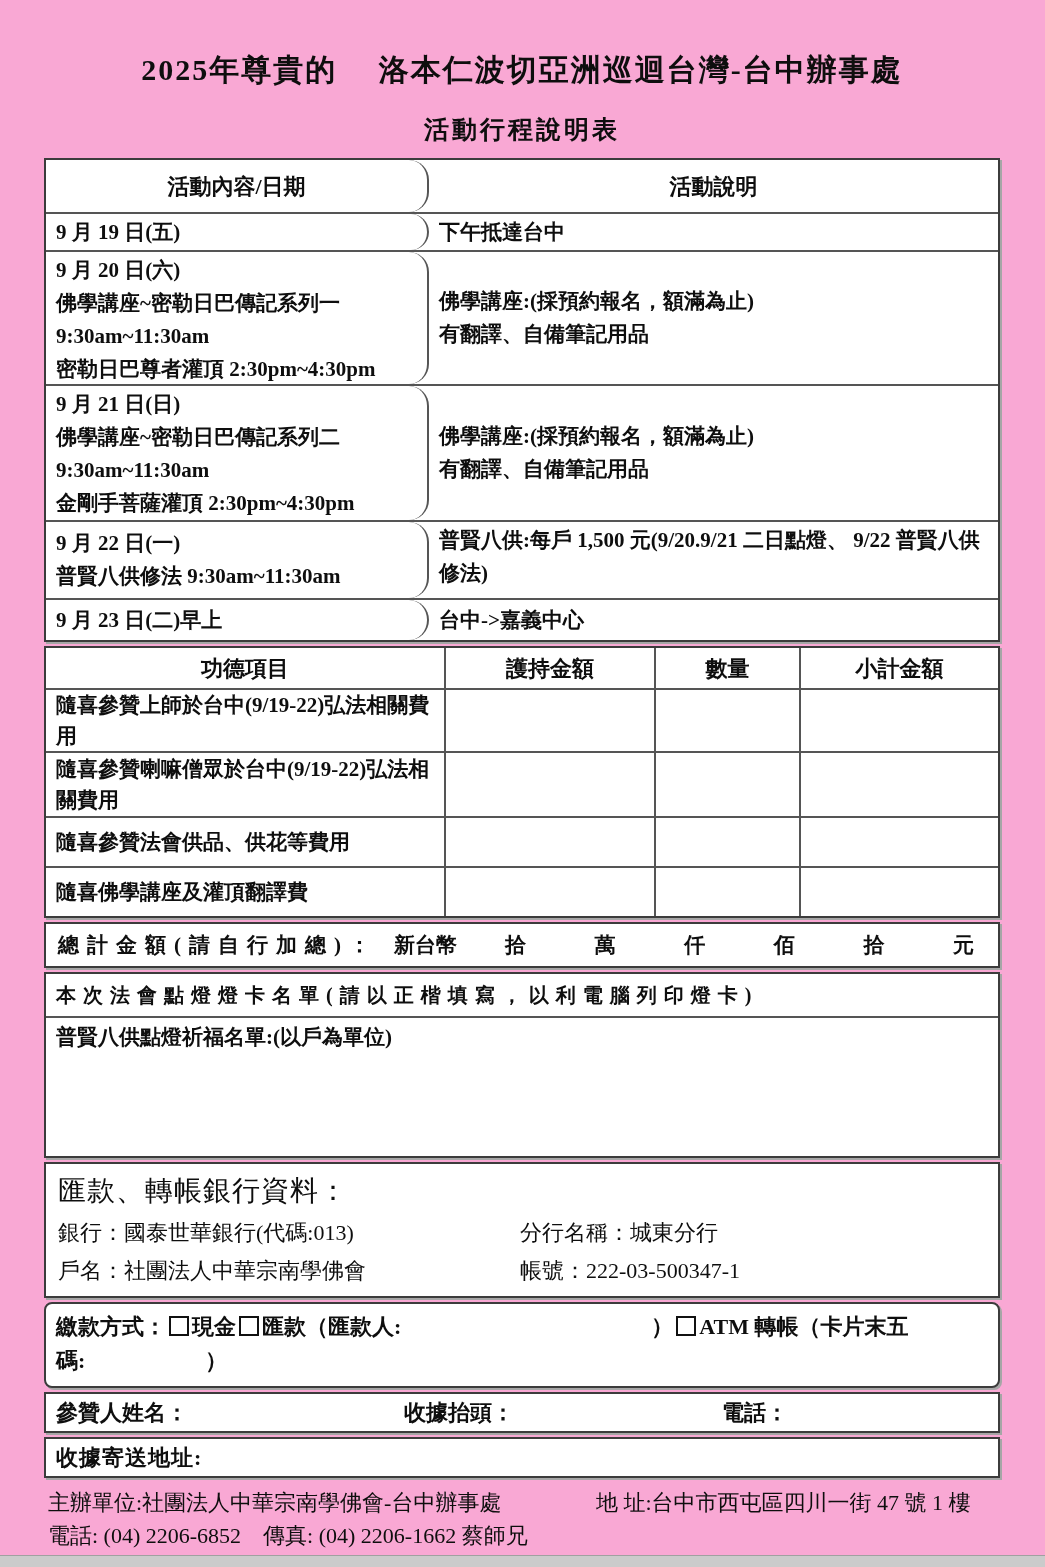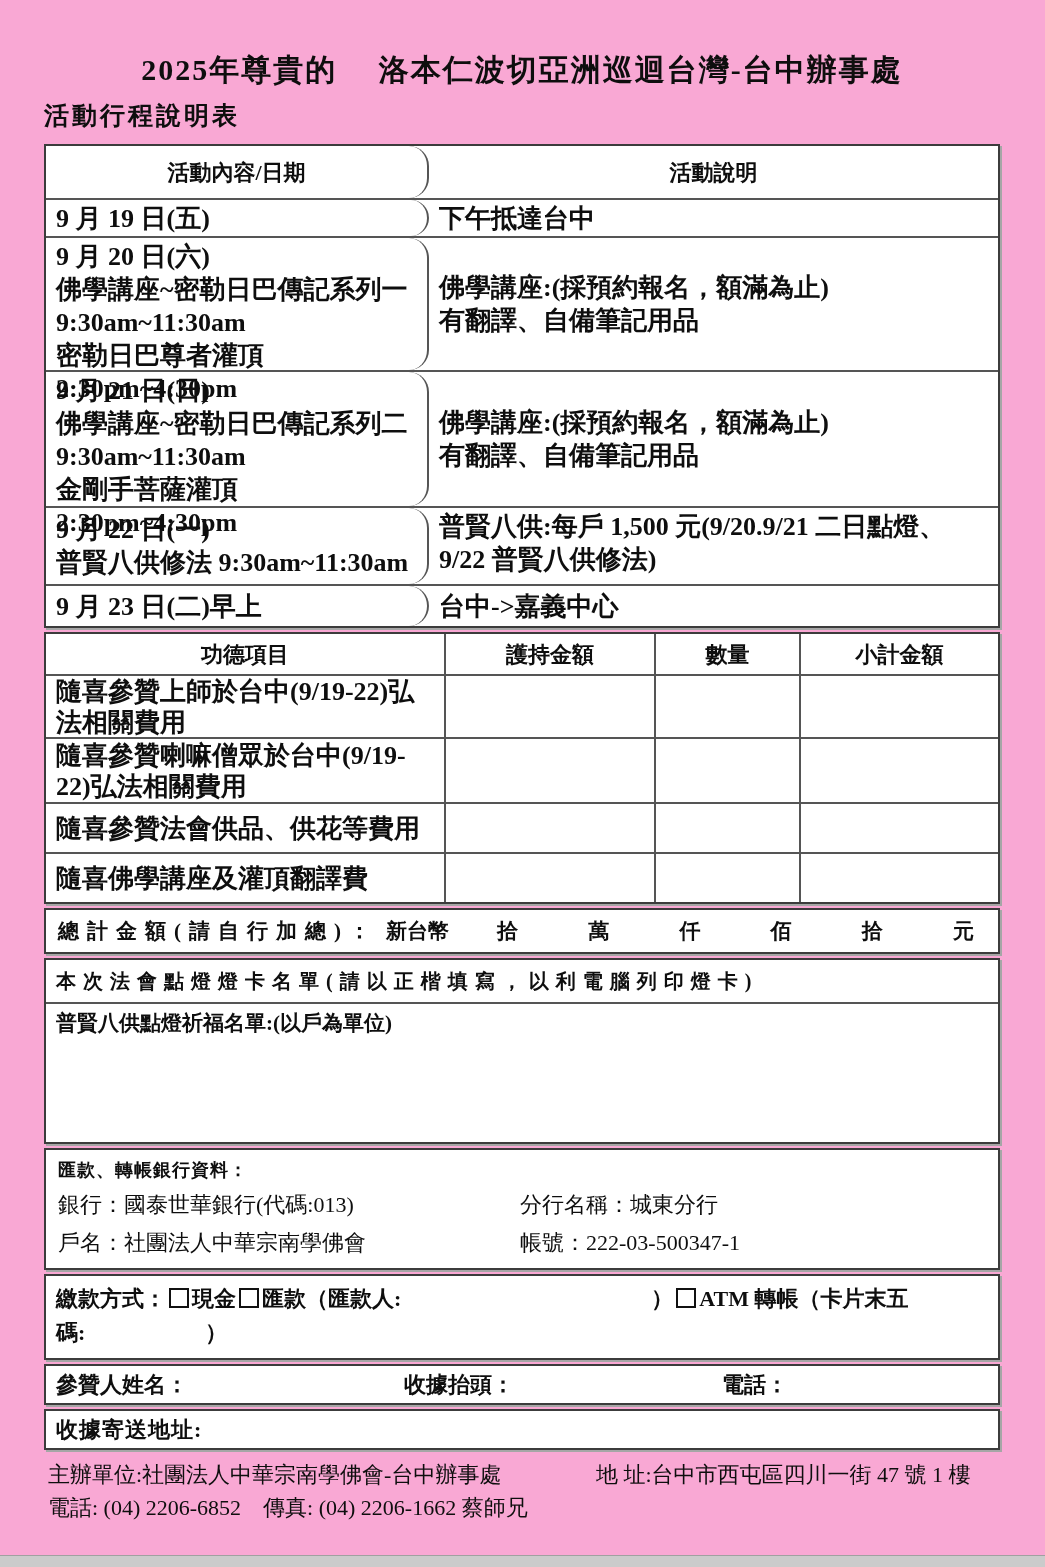--- a/index.html
+++ b/index.html
@@ -1,28 +1,28 @@
 <!DOCTYPE html>
 <html><head>
 <meta charset="utf-8">
 <style>
   * { box-sizing: border-box; margin: 0; padding: 0; }
   body { background: #ffffff; font-family: "Liberation Serif", "DejaVu Serif", serif; color: #0e0e0e; }
   .page { position: relative; width: 1045px; height: 1567px; background: #f9a8d4; overflow: hidden; }
   .content { position: absolute; left: 44px; top: 0; width: 956px; }
 
   .doc-title { margin-top: 50px; text-align: center; font-size: 30px; font-weight: 700; letter-spacing: 2px; }
-  .doc-subtitle { margin-top: 8px; text-align: left; font-size: 25px; font-weight: 700; letter-spacing: 3px; }
+  .doc-subtitle { margin-top: 22px; text-align: center; font-size: 25px; font-weight: 700; letter-spacing: 3px; }
 
   .box { border: 2px solid #3c3c3c; box-shadow: 2px 2px 0 #a6a6a6; background: #fff; margin-bottom: 4px; }
   .box.first { margin-top: 12px; }
 
   .trow { display: flex; border-top: 2px solid #555; }
   .trow.no-top { border-top: none; }
-  .cell { padding: 2px 10px; font-weight: 700; font-size: 26px; line-height: 33px; }
+  .cell { padding: 2px 10px; font-weight: 700; font-size: 21px; line-height: 33px; }
   .center { display: flex; align-items: center; justify-content: center; text-align: center; }
   .vcenter { display: flex; flex-direction: column; justify-content: center; }
 
   
   .sched-c1 { width: 383px; border-right: 2px solid #555; border-radius: 20px; }
   .sched-c2 { flex: 1; }
   .h52 { height: 52px; } .h38 { height: 38px; } .h134 { height: 134px; }
   .h136 { height: 136px; } .h78 { height: 78px; } .h42 { height: 42px; }
   .hdr { font-size: 22px; }
 
@@ -31,35 +31,35 @@
   .mer-c2 { width: 210px; border-right: 2px solid #555; }
   .mer-c3 { width: 145px; border-right: 2px solid #555; }
   .mer-c4 { flex: 1; }
   .h40 { height: 40px; } .h50 { height: 50px; } .h63 { height: 63px; } .h65 { height: 65px; }
 
   .blank-line { display: inline-block; width: 58px; border-bottom: 2.5px solid #111; height: 20px; margin: 0 1px; }
 
   
   .total-row { display: flex; align-items: center; height: 42px; padding: 0 12px; font-weight: 700; font-size: 21px; }
   .total-label { letter-spacing: 8px; }
-  .total-currency { margin-left: 8px; font-family: Liberation Mono, monospace; }
+  .total-currency { margin-left: 16px; font-family: Liberation Mono, monospace; }
   .total-units { flex: 1; display: flex; justify-content: space-between; padding: 0 12px 0 48px; }
 
   
   .lamp-hdr { height: 42px; display: flex; align-items: center; padding: 0 10px; font-weight: 700; font-size: 20px; letter-spacing: 7px; }
   .lamp-body { height: 140px; border-top: 2px solid #555; padding: 5px 10px; font-weight: 700; font-size: 21px; }
 
   
   .bank-box { padding: 8px 12px 10px; }
-  .bank-title { font-weight: 700; font-size: 18px; letter-spacing: 1px; }
+  .bank-title { font-weight: 400; font-size: 28px; letter-spacing: 1px; }
   .bank-line { display: flex; font-size: 22px; margin-top: 8px; }
   .bank-left { width: 462px; }
 
   
-  .pay-box { padding: 6px 10px 8px; font-weight: 700; font-size: 22px; line-height: 34px; }
+  .pay-box { padding: 6px 10px 8px; font-weight: 700; font-size: 22px; line-height: 34px; border-radius: 8px; }
   .chk { display: inline-block; width: 20px; height: 20px; border: 2.5px solid #111; vertical-align: -2px; margin: 0 3px; background: #fff; }
   .sp250 { display: inline-block; width: 250px; }
   .sp120 { display: inline-block; width: 120px; }
 
   
   .signer-row { display: flex; height: 41px; align-items: center; padding: 8px 10px; font-weight: 700; font-size: 22px; }
   .signer-name { width: 348px; }
   .signer-receipt { width: 318px; }
 
   .addr-row { height: 41px; display: flex; align-items: center; padding: 0 10px; font-weight: 700; font-size: 22px; letter-spacing: 1px; }

